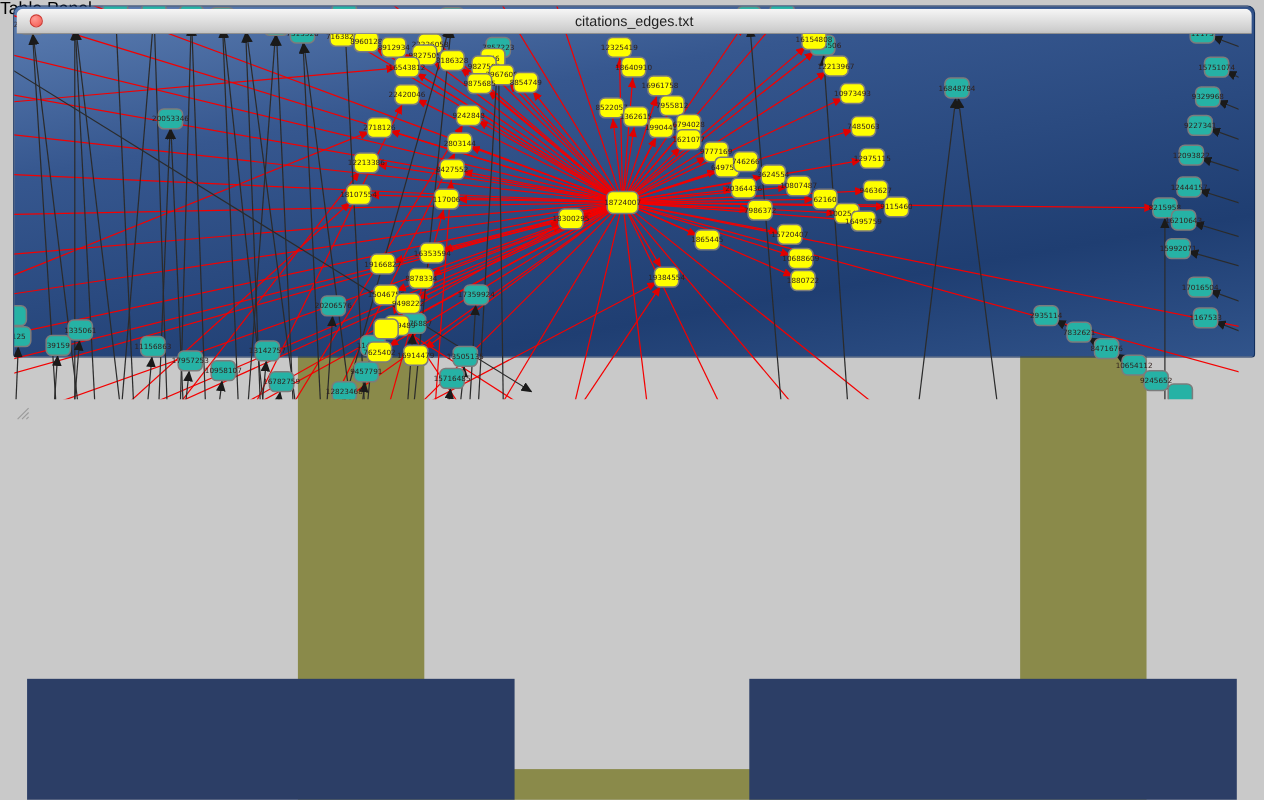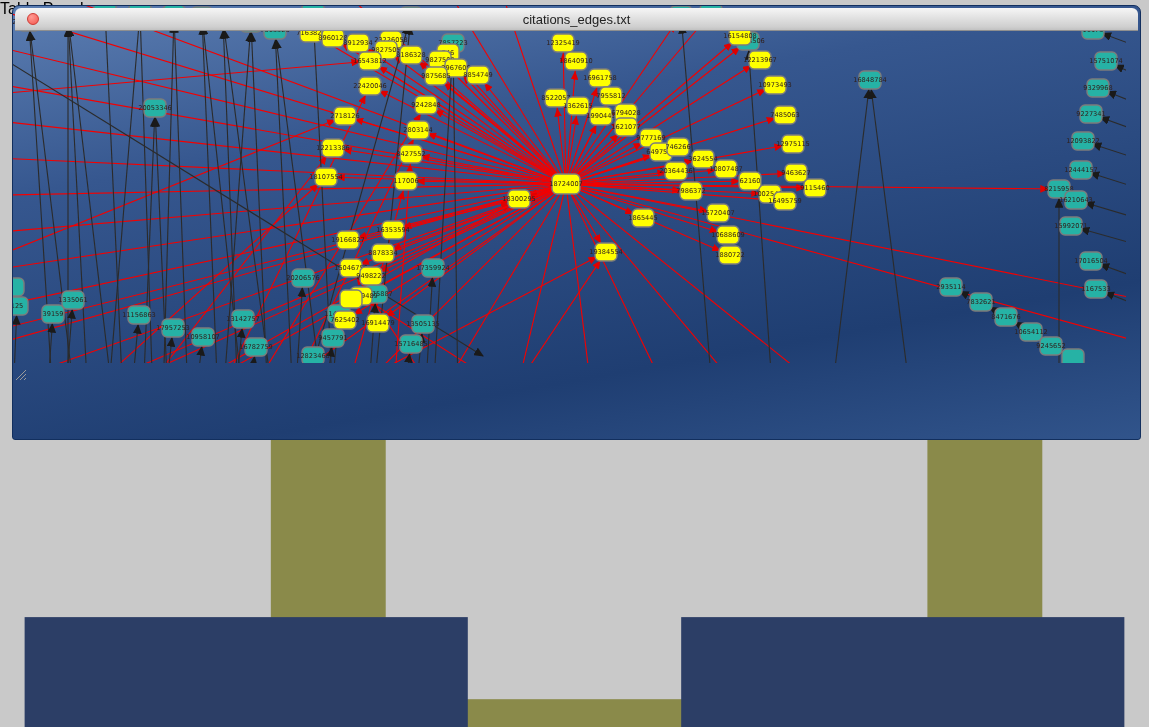--- a/index.html
+++ b/index.html
@@ -1,19 +1,19 @@
 <!DOCTYPE html>
 <html><head>
 <meta charset="utf-8">
 <style>
   html,body{margin:0;padding:0;}
   body{width:1149px;height:727px;background:#c9c9c9;font-family:"Liberation Sans",sans-serif;position:relative;overflow:hidden;}
 
   
-  #net-window{position:absolute;left:12px;top:5px;width:1129px;height:435px;
+  #net-window{position:absolute;left:12px;top:5px;width:1129px;height:320px;
     background:linear-gradient(170deg,#5c7eb2 0%,#36578f 30%,#1f3e72 75%,#31548b 100%);
     border:1px solid #122f5e;border-radius:7px 7px 3px 3px;box-sizing:border-box;}
   #titlebar{position:absolute;left:2px;right:2px;top:2px;height:22px;border-radius:6px 6px 0 0;
     background:linear-gradient(#f6f6f6,#cfcfcf 85%,#c2c2c2);border-bottom:1px solid #8f8f8f;}
   #title{position:absolute;left:0;right:0;top:4px;text-align:center;font-size:13px;color:#222;}
   .light{position:absolute;top:5px;width:12px;height:12px;border-radius:50%;box-sizing:border-box;}
   #light-close{left:12px;background:radial-gradient(circle at 35% 30%,#ff9a93,#f4564d);border:1px solid #ce3a33;}
   #light-min{left:30px;background:radial-gradient(circle at 35% 30%,#ffd98a,#f6b importantly}. 
   
   #light-min{left:30px;background:radial-gradient(circle at 35% 30%,#ffd98a,#f2ad2b);border:1px solid #d0912a;}

